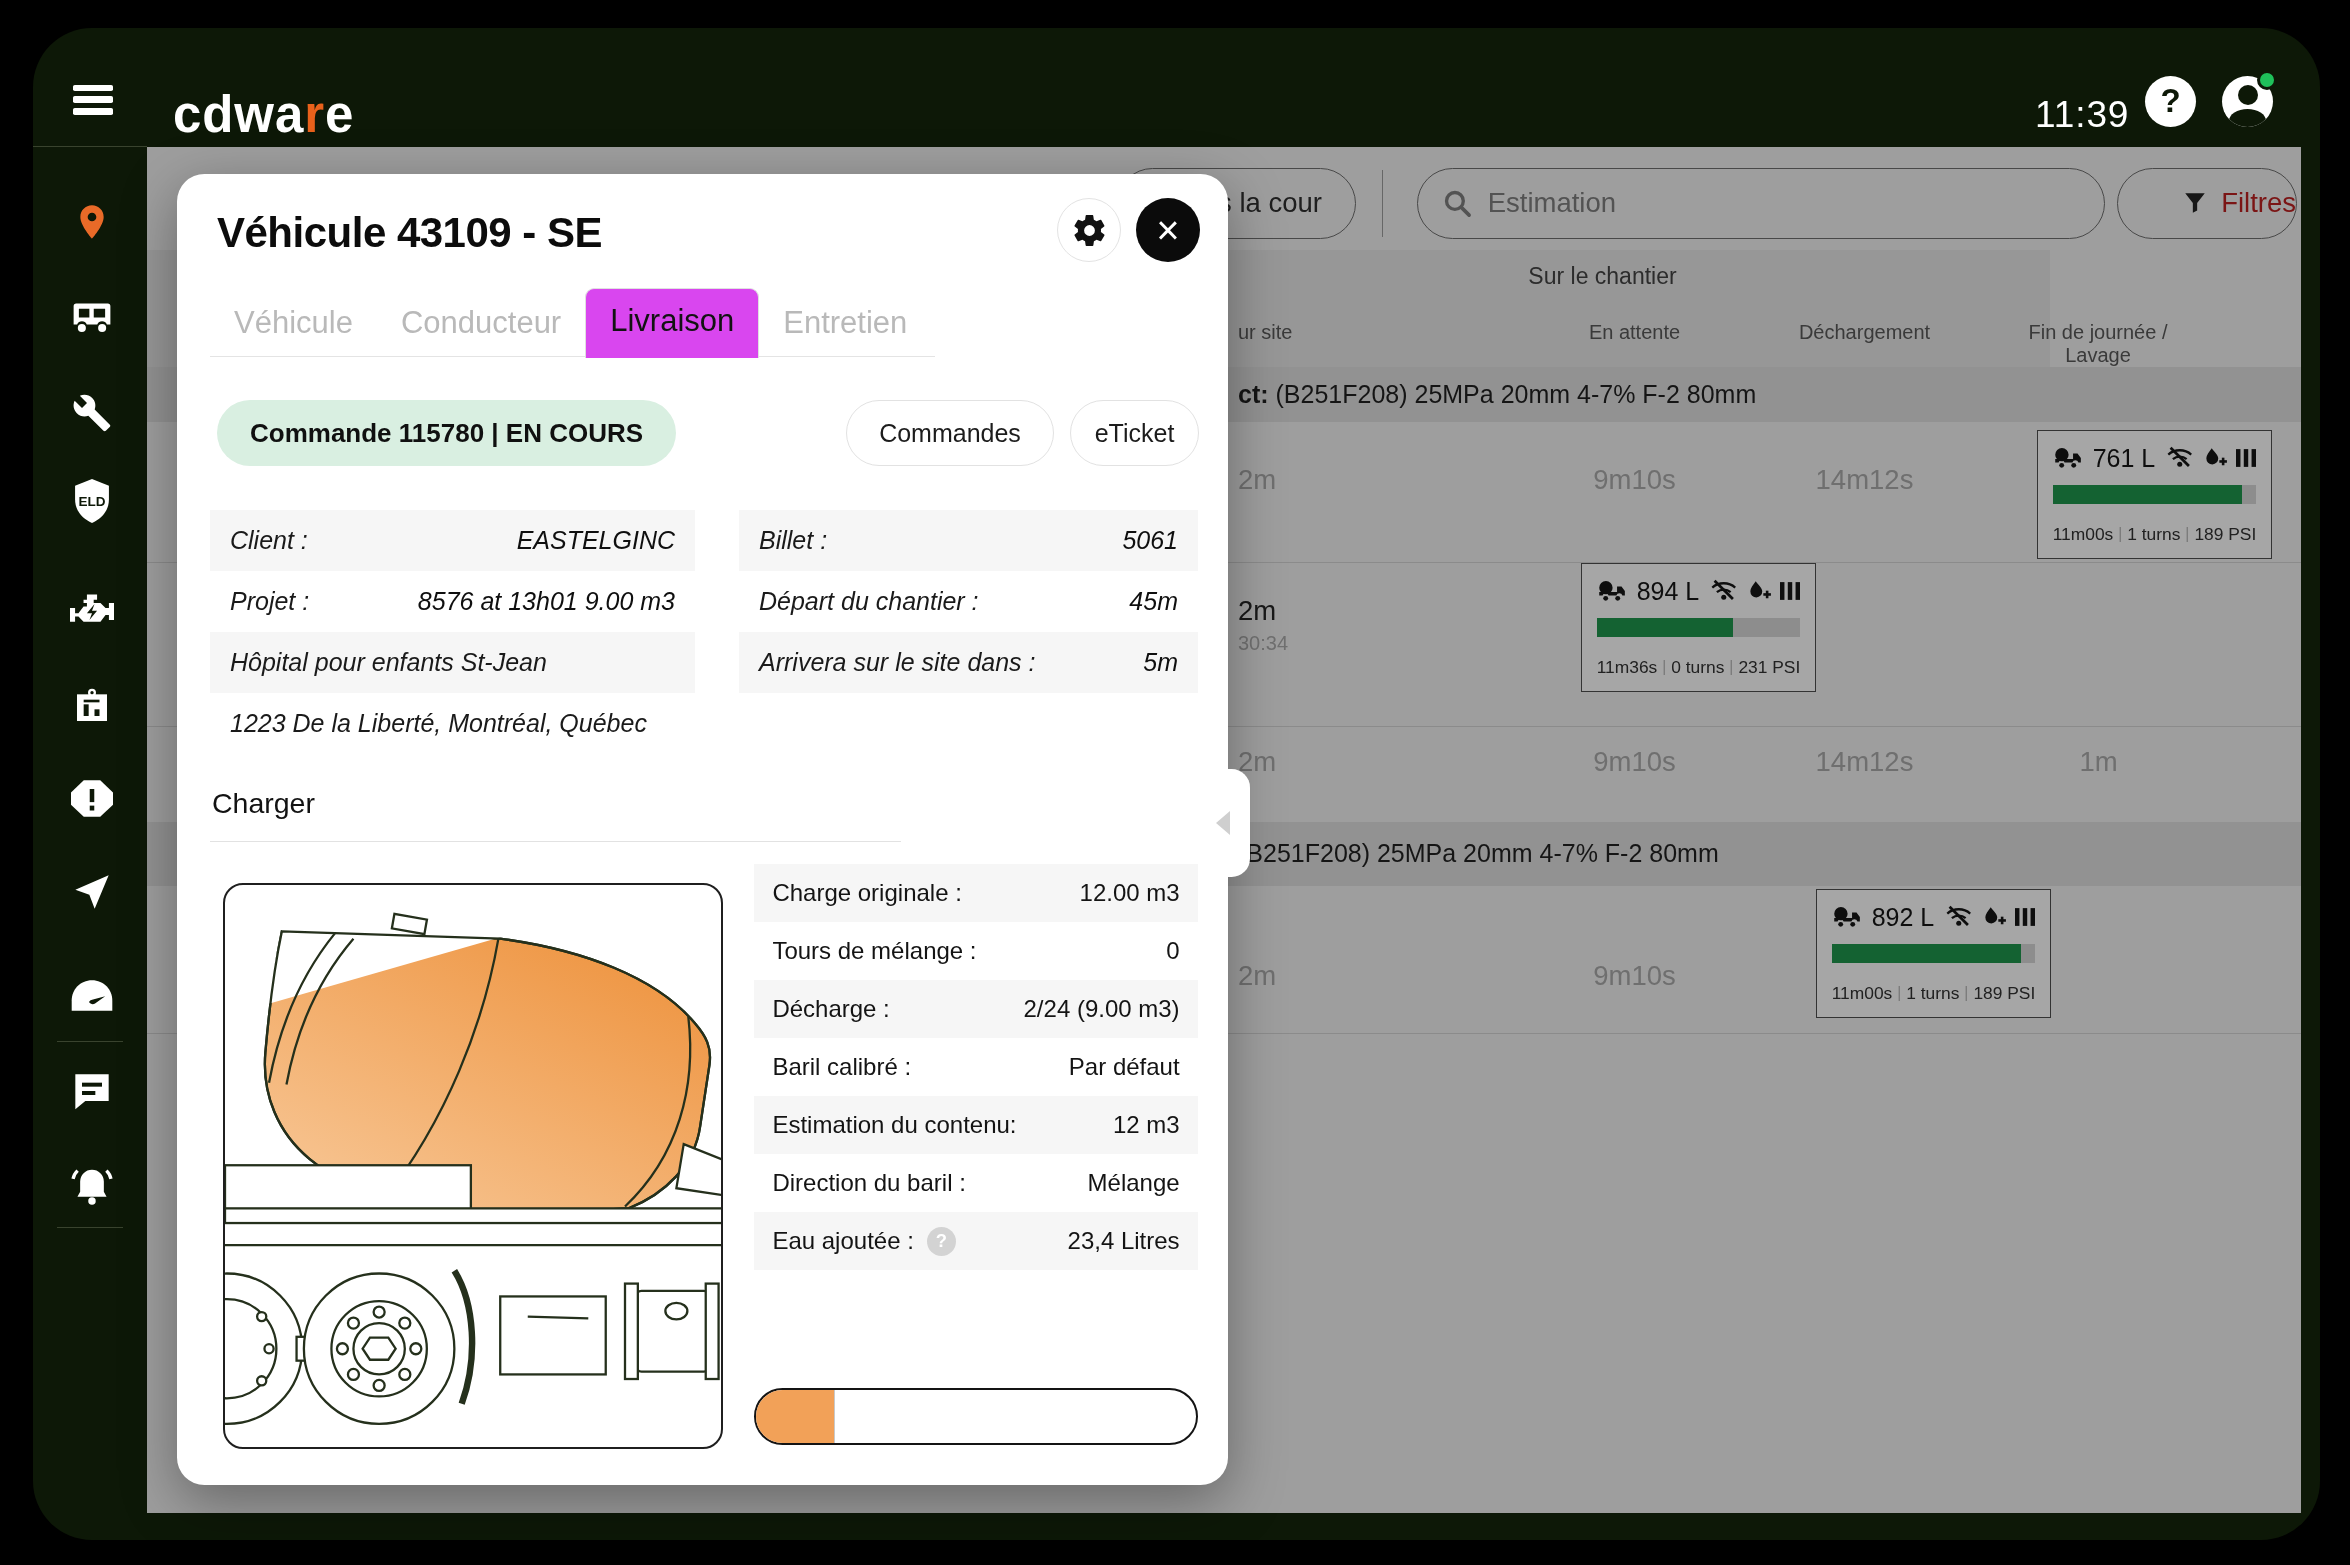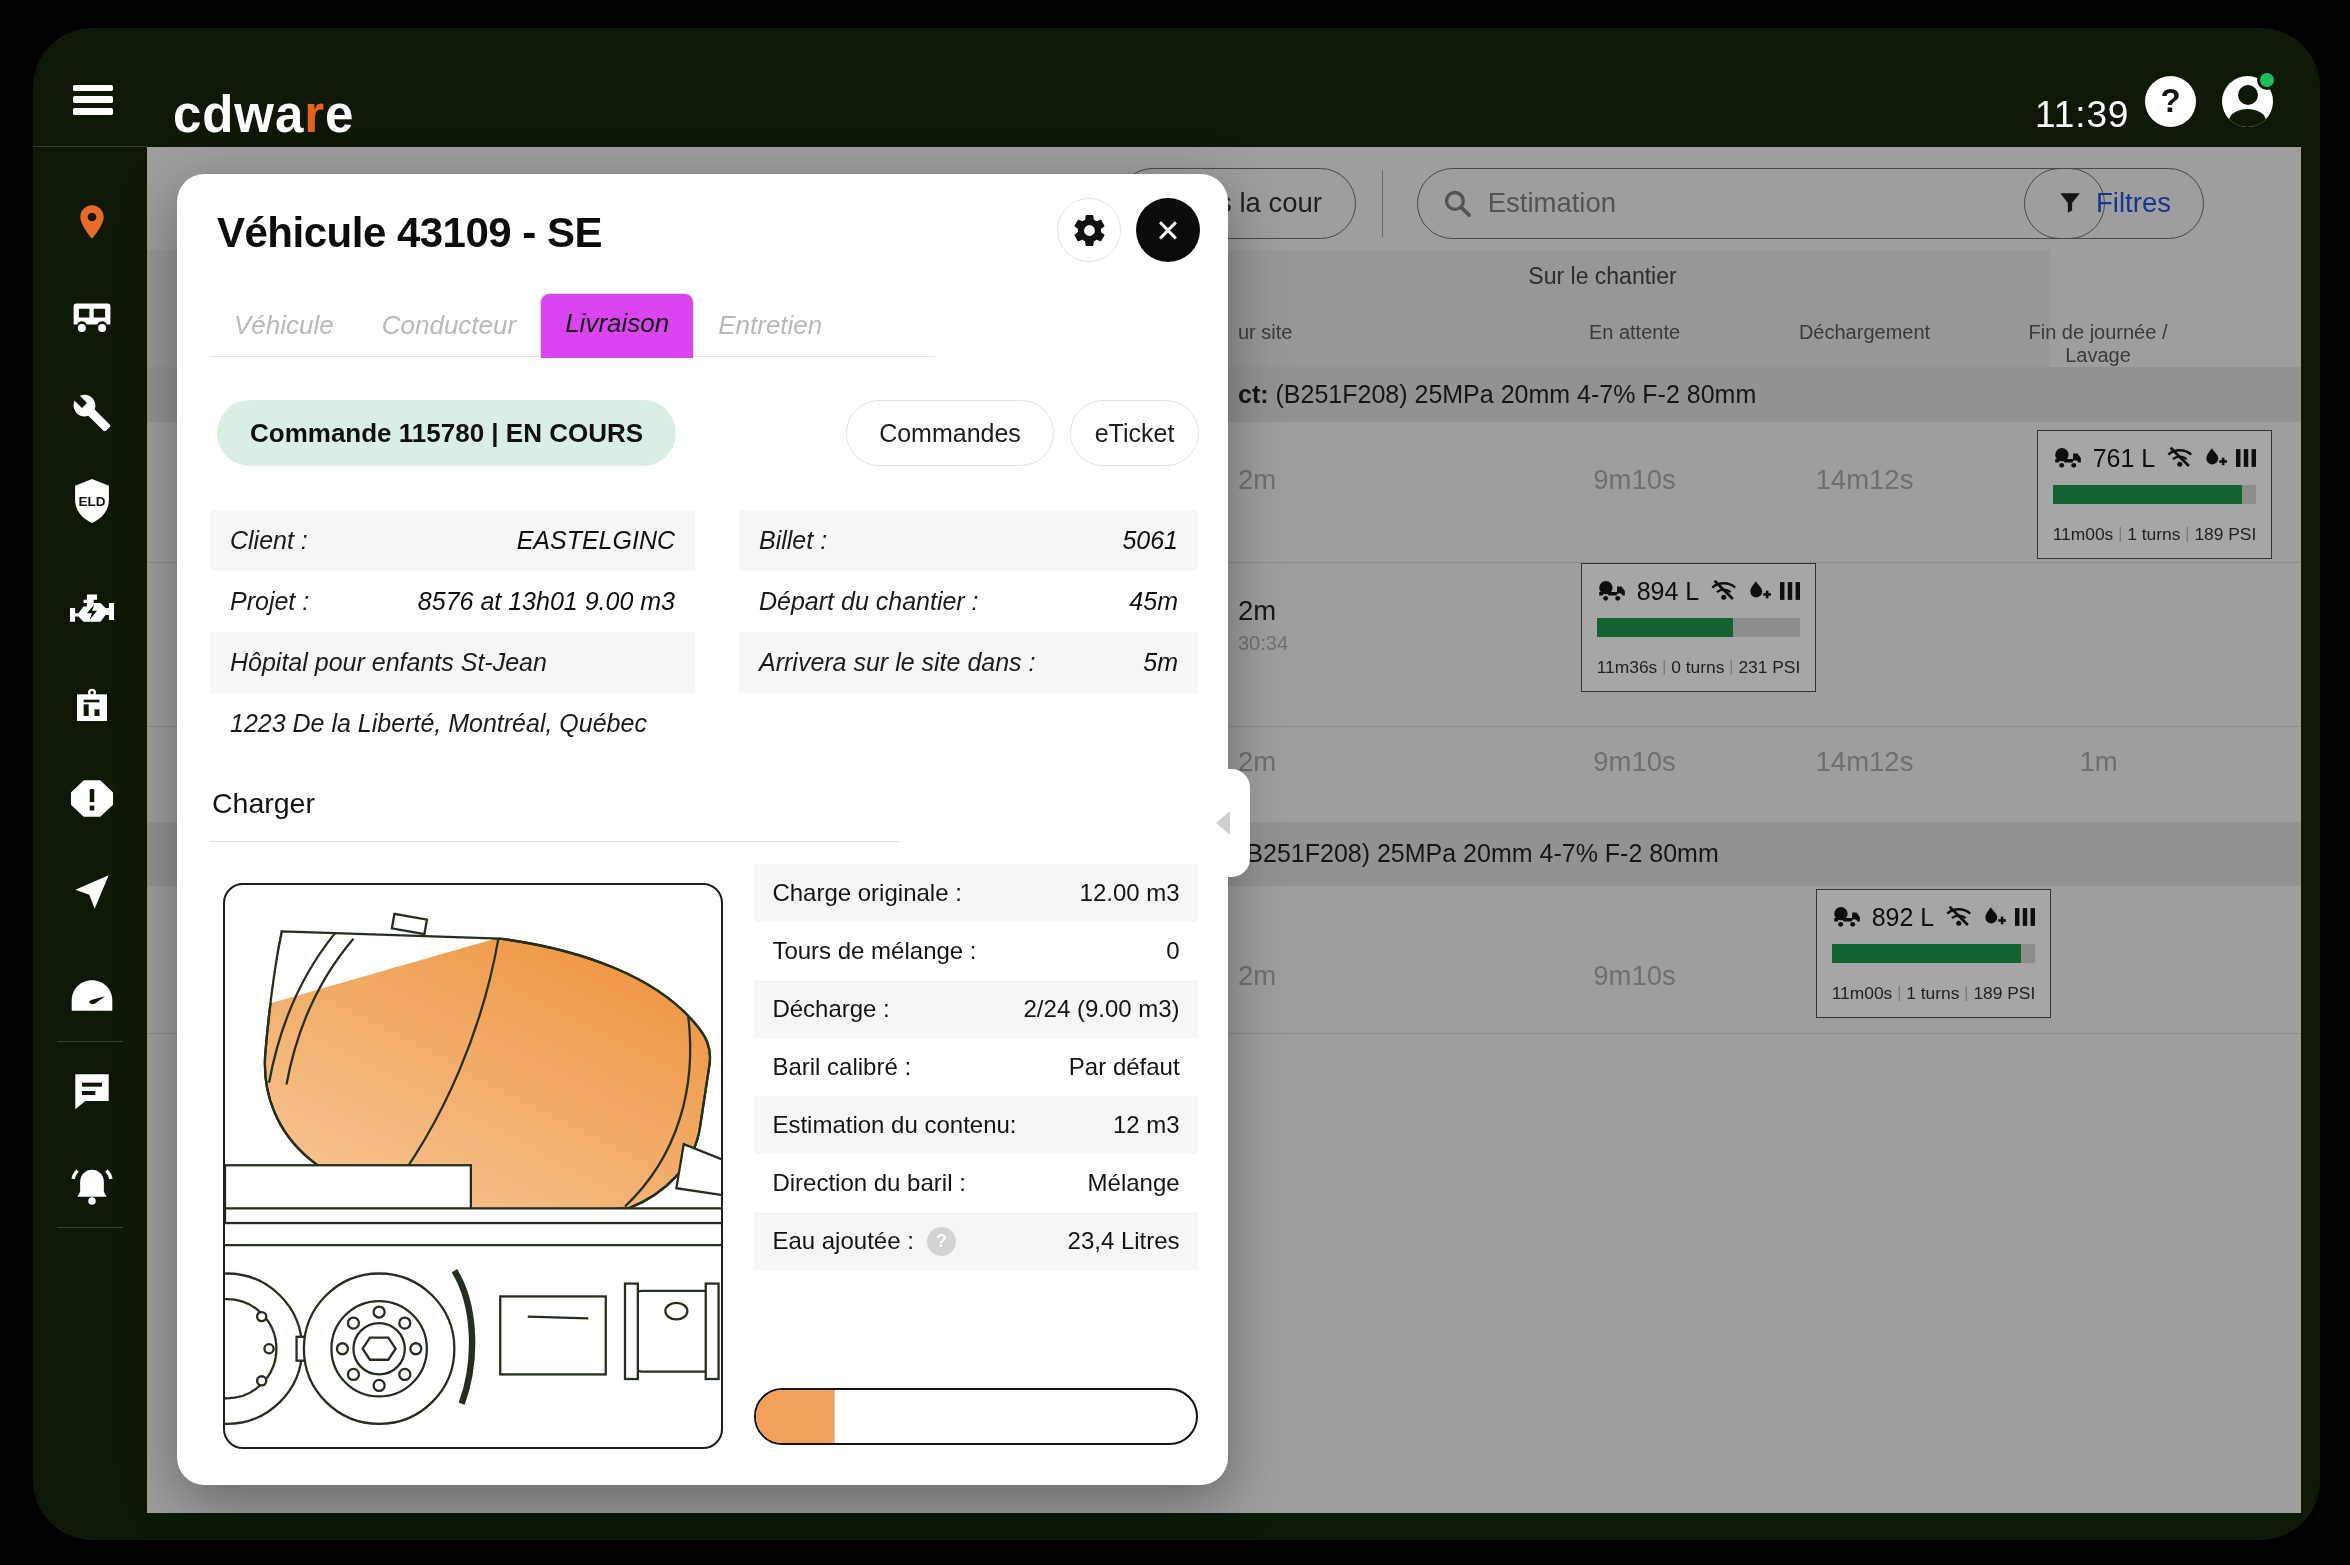--- a/index.html
+++ b/index.html
@@ -30,21 +30,21 @@
   .hdr-div { position:absolute; left:0; top:118px; width:114px; border-top:1.8px solid #39432e; }
 
   
   .content { position:absolute; left:114px; top:119px; width:2154px; height:1366px; background:#EFEFEF; overflow:hidden; }
   .dim { position:absolute; inset:0; background:rgba(10,10,10,0.35); z-index:5; }
 
   .pill { position:absolute; height:71px; border:1.8px solid #6a6a6a; border-radius:36px; display:flex; align-items:center; font-size:27.5px; color:#2c2c2c; background:transparent; }
   .yard-pill { left:970px; top:21px; width:239px; justify-content:flex-end; padding-right:33px; }
   .topbar-div { position:absolute; left:1235px; top:23px; height:67px; border-left:1.8px solid #9a9a9a; }
   .search-pill { left:1270px; top:21px; width:688px; padding:0 24px; color:#7b7b7b; gap:14.7px; }
-  .filters-pill { left:1877px; top:21px; width:180px; justify-content:center; gap:13px; color:#1d4ed8; }
+  .filters-pill { left:1970px; top:21px; width:180px; justify-content:flex-end; gap:13px; color:#b91c1c; }
 
   .band { position:absolute; left:0; width:1903px; top:103px; height:118px; background:#E4E4E4; }
   .group-lbl { position:absolute; left:1272px; top:116px; width:367px; text-align:center; font-size:23px; color:#3f3f3f; }
   .colhdr { position:absolute; top:174px; font-size:20px; color:#555; text-align:center; }
   .prod-band { position:absolute; left:0; width:2154px; background:#DCDCDC; display:flex; align-items:center; }
   .prod-text { margin-left:1091px; font-size:25px; color:#1d1d1d; }
   .prod-text b { font-weight:700; }
   .rowline { position:absolute; left:0; width:2154px; border-top:1.4px solid #d2d2d2; }
   .tcell { position:absolute; font-size:27.5px; text-align:center; }
   .tcell.faded { color:#a6a6a6; }
@@ -60,21 +60,21 @@
   .tcard-fill { height:100%; background:#1B9249; }
   .tcard-stats { margin-top:20px; display:flex; align-items:center; justify-content:space-between; font-size:17.4px; color:#2e2e2e; }
   .tcard-sep { color:#b5b5b5; font-size:15.6px; }
 
   
   .modal { position:absolute; left:177px; top:174px; width:1051px; height:1311px; background:#fff; border-radius:27.5px; z-index:10; box-shadow:0 16.5px 55px rgba(0,0,0,0.35); }
   .m-title { position:absolute; left:40px; top:35px; font-size:42px; font-weight:700; color:#0c0c0c; letter-spacing:-0.5px; }
   .m-gear { position:absolute; left:880px; top:24px; width:64px; height:64px; border-radius:50%; background:#fff; border:1.4px solid #e3e3e3; display:flex; align-items:center; justify-content:center; cursor:pointer; }
   .m-close { position:absolute; left:959px; top:24px; width:64px; height:64px; border-radius:50%; background:#0b0b0b; color:#fff; font-size:40px; display:flex; align-items:center; justify-content:center; cursor:pointer; }
   .m-tabs { position:absolute; left:33px; top:121px; width:725px; height:62px; display:flex; align-items:flex-end; border-bottom:1.8px solid #e4e4e4; }
-  .m-tab { padding:14.7px 24px; font-size:26px; color:#b9b9b9; cursor:pointer;font-style:italic; }
+  .m-tab { padding:14.7px 24px; font-size:31px; color:#b9b9b9; cursor:pointer; }
   .m-tab.on { color:#121212; background:#d946ef; border:1.4px solid #e0e0e0; border-bottom:none; border-radius:9.2px 9.2px 0 0; margin-bottom:-1.8px; padding-bottom:18.4px; }
   .m-badge { position:absolute; left:40px; top:226px; height:66px; border-radius:33px; background:#D9EFE1; display:inline-flex; align-items:center; padding:0 33px; font-size:26px; font-weight:600; color:#101010; }
   .m-btn { position:absolute; top:226px; height:66px; border-radius:33px; border:1.8px solid #E2E2E2; background:#fff; display:flex; align-items:center; justify-content:center; font-size:25px; color:#1c1c1c; cursor:pointer; }
   .btn-orders { left:669px; width:208px; }
   .btn-eticket { left:893px; width:129px; }
   .fcol { position:absolute; top:336px; }
   .fcol-l { left:33px; width:485px; }
   .fcol-r { left:562px; width:459px; }
   .frow { height:61px; display:flex; align-items:center; justify-content:space-between; padding:0 20px; font-size:25px; color:#141414;font-style:italic; }
   .frow:nth-child(odd) { background:#F6F6F6; }

